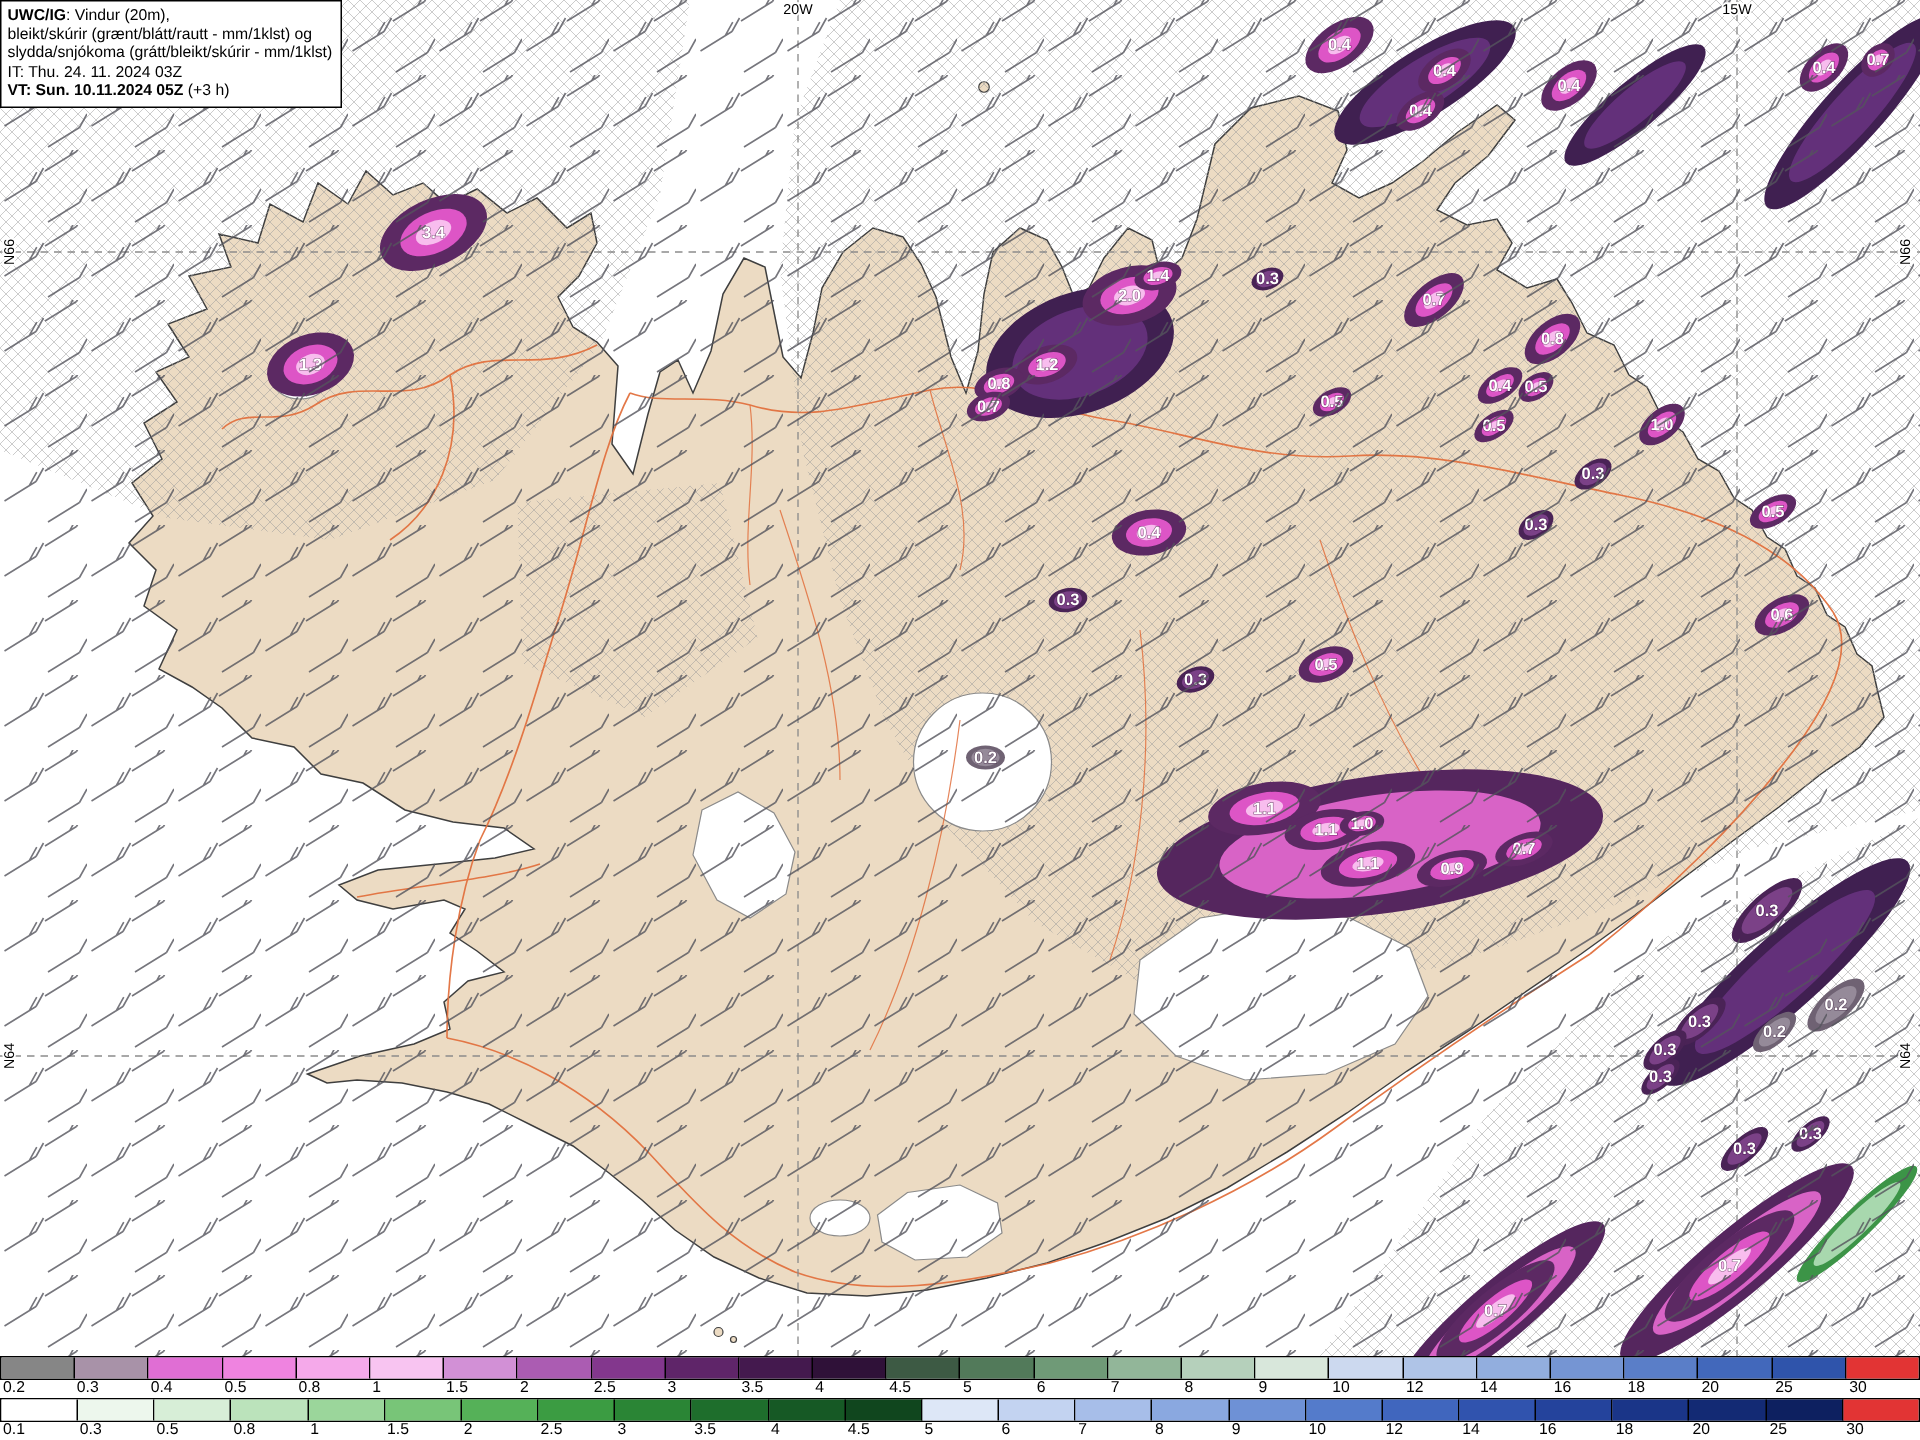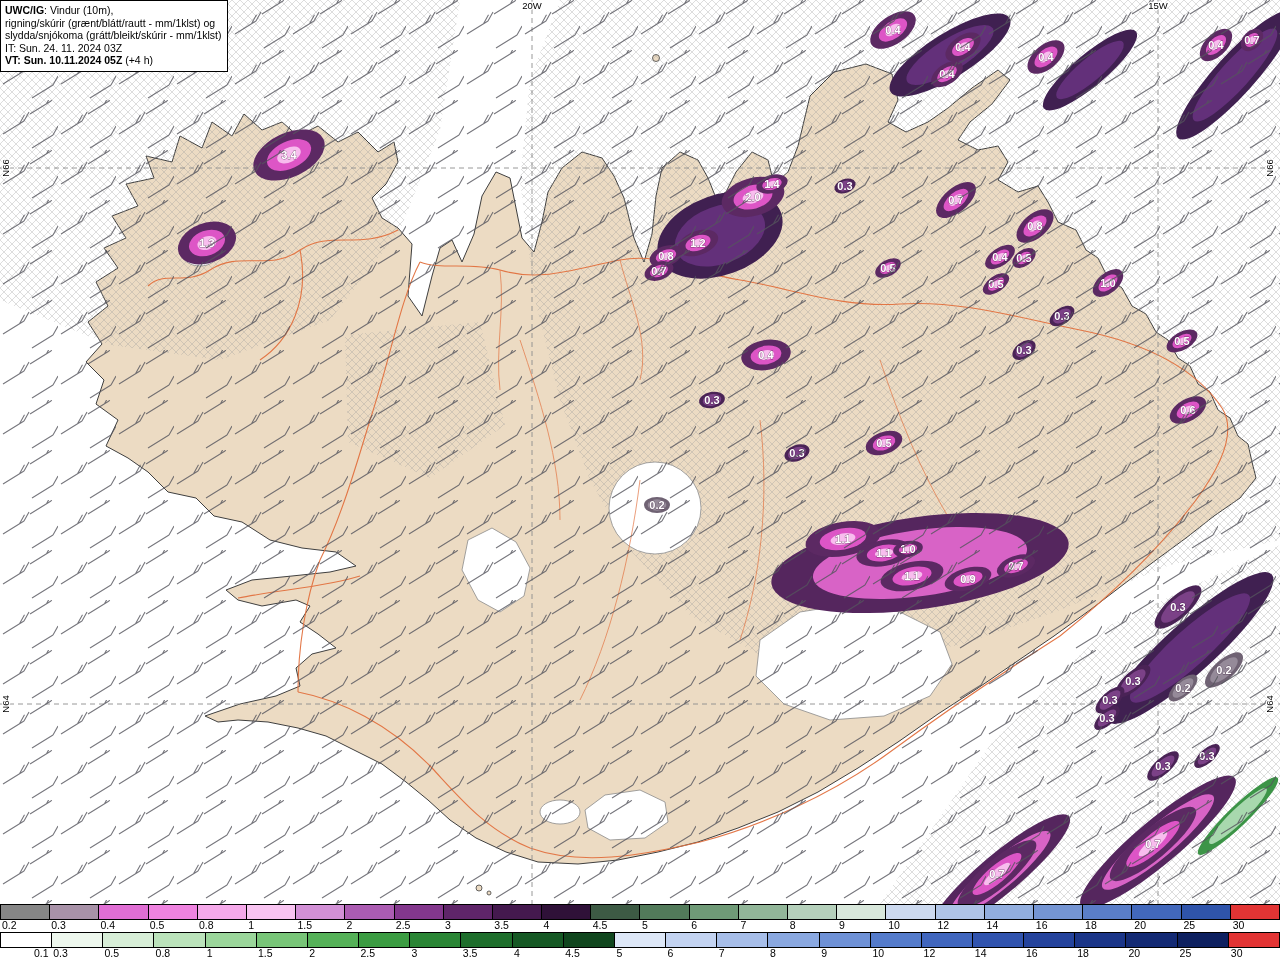--- a/index.html
+++ b/index.html
@@ -416,25 +416,25 @@
           <text x="532" y="9" text-anchor="middle" class="grid-label">20W</text>
           <text x="1158" y="9" text-anchor="middle" class="grid-label">15W</text>
           <text transform="translate(9,168) rotate(-90)" text-anchor="middle" class="grid-label">N66</text>
           <text transform="translate(1273,168) rotate(-90)" text-anchor="middle" class="grid-label">N66</text>
           <text transform="translate(9,704) rotate(-90)" text-anchor="middle" class="grid-label">N64</text>
           <text transform="translate(1273,704) rotate(-90)" text-anchor="middle" class="grid-label">N64</text>
         </g>
     </svg>
 
     <div id="title-box">
-      <div><span class="b">UWC/IG</span><span>: Vindur (10m),</span></div>
-      <div>rigning/skúrir (grænt/blátt/rautt - mm/1klst) og</div>
+      <div><span class="b">UWC/IG</span><span>: Vindur (20m),</span></div>
+      <div>bleikt/skúrir (grænt/blátt/rautt - mm/1klst) og</div>
       <div>slydda/snjókoma (grátt/bleikt/skúrir - mm/1klst)</div>
-      <div>IT: Sun. 24. 11. 2024 03Z</div>
-      <div><span class="b">VT: Sun. 10.11.2024 05Z</span><span> (+4 h)</span></div>
+      <div>IT: Thu. 24. 11. 2024 03Z</div>
+      <div><span class="b">VT: Sun. 10.11.2024 05Z</span><span> (+3 h)</span></div>
     </div>
   </div>
 
   <div id="legend">
     <div class="legend-row">
       <div class="legend-bar" id="legend-bar-1">
           <div class="lcell" style="background: rgb(134, 134, 134);"></div>
           <div class="lcell" style="background: rgb(168, 146, 168);"></div>
           <div class="lcell" style="background: rgb(224, 110, 212);"></div>
           <div class="lcell" style="background: rgb(239, 131, 224);"></div>
@@ -512,21 +512,21 @@
           <div class="lcell" style="background: rgb(84, 123, 203);"></div>
           <div class="lcell" style="background: rgb(64, 102, 190);"></div>
           <div class="lcell" style="background: rgb(48, 83, 174);"></div>
           <div class="lcell" style="background: rgb(36, 67, 156);"></div>
           <div class="lcell" style="background: rgb(26, 53, 136);"></div>
           <div class="lcell" style="background: rgb(19, 42, 116);"></div>
           <div class="lcell" style="background: rgb(13, 32, 96);"></div>
           <div class="lcell" style="background: rgb(226, 52, 52);"></div>
         </div>
       <div class="legend-labels" id="legend-labels-2">
-          <span class="llabel" style="left: calc(0% + 2px); margin-left: 32px;">0.1</span>
+          <span class="llabel" style="left: calc(0% + 2px);">0.1</span>
           <span class="llabel" style="left: calc(4% + 2px);">0.3</span>
           <span class="llabel" style="left: calc(8% + 2px);">0.5</span>
           <span class="llabel" style="left: calc(12% + 2px);">0.8</span>
           <span class="llabel" style="left: calc(16% + 2px);">1</span>
           <span class="llabel" style="left: calc(20% + 2px);">1.5</span>
           <span class="llabel" style="left: calc(24% + 2px);">2</span>
           <span class="llabel" style="left: calc(28% + 2px);">2.5</span>
           <span class="llabel" style="left: calc(32% + 2px);">3</span>
           <span class="llabel" style="left: calc(36% + 2px);">3.5</span>
           <span class="llabel" style="left: calc(40% + 2px);">4</span>

